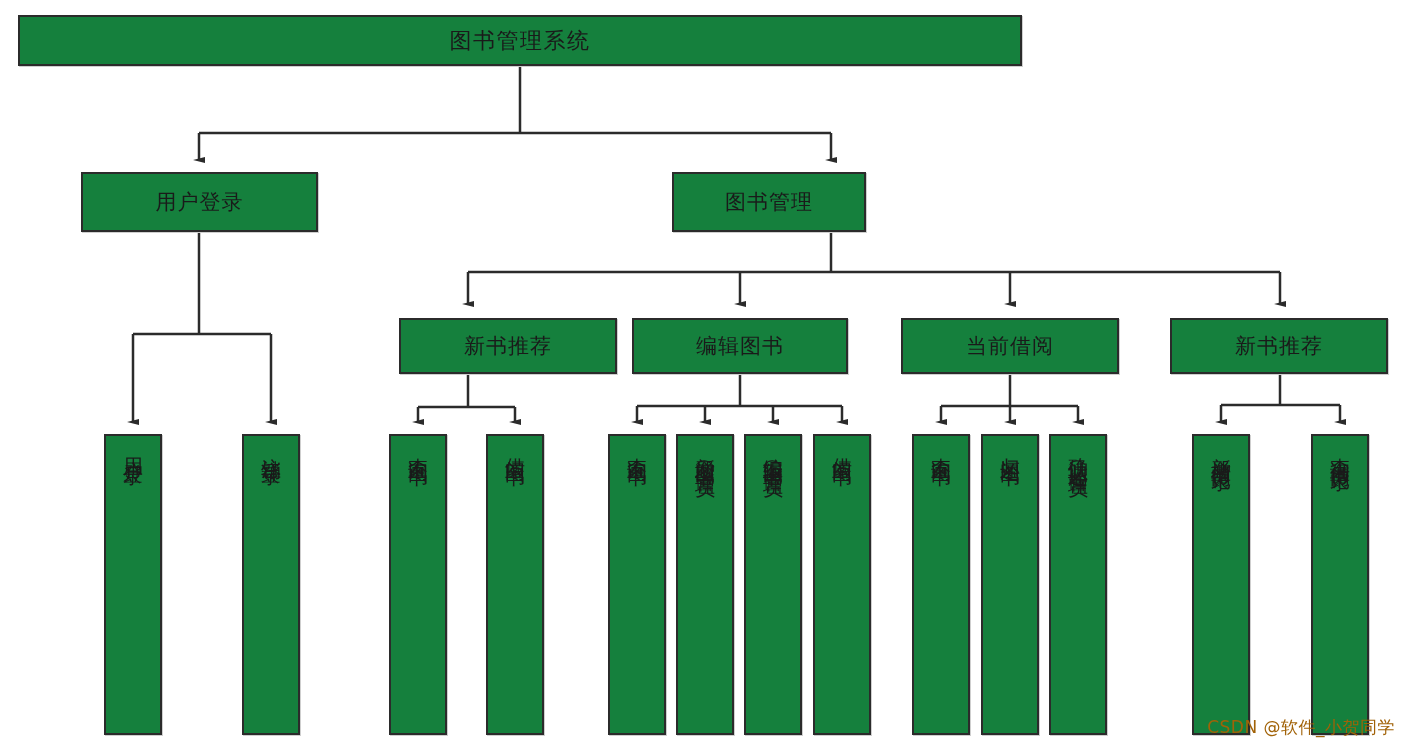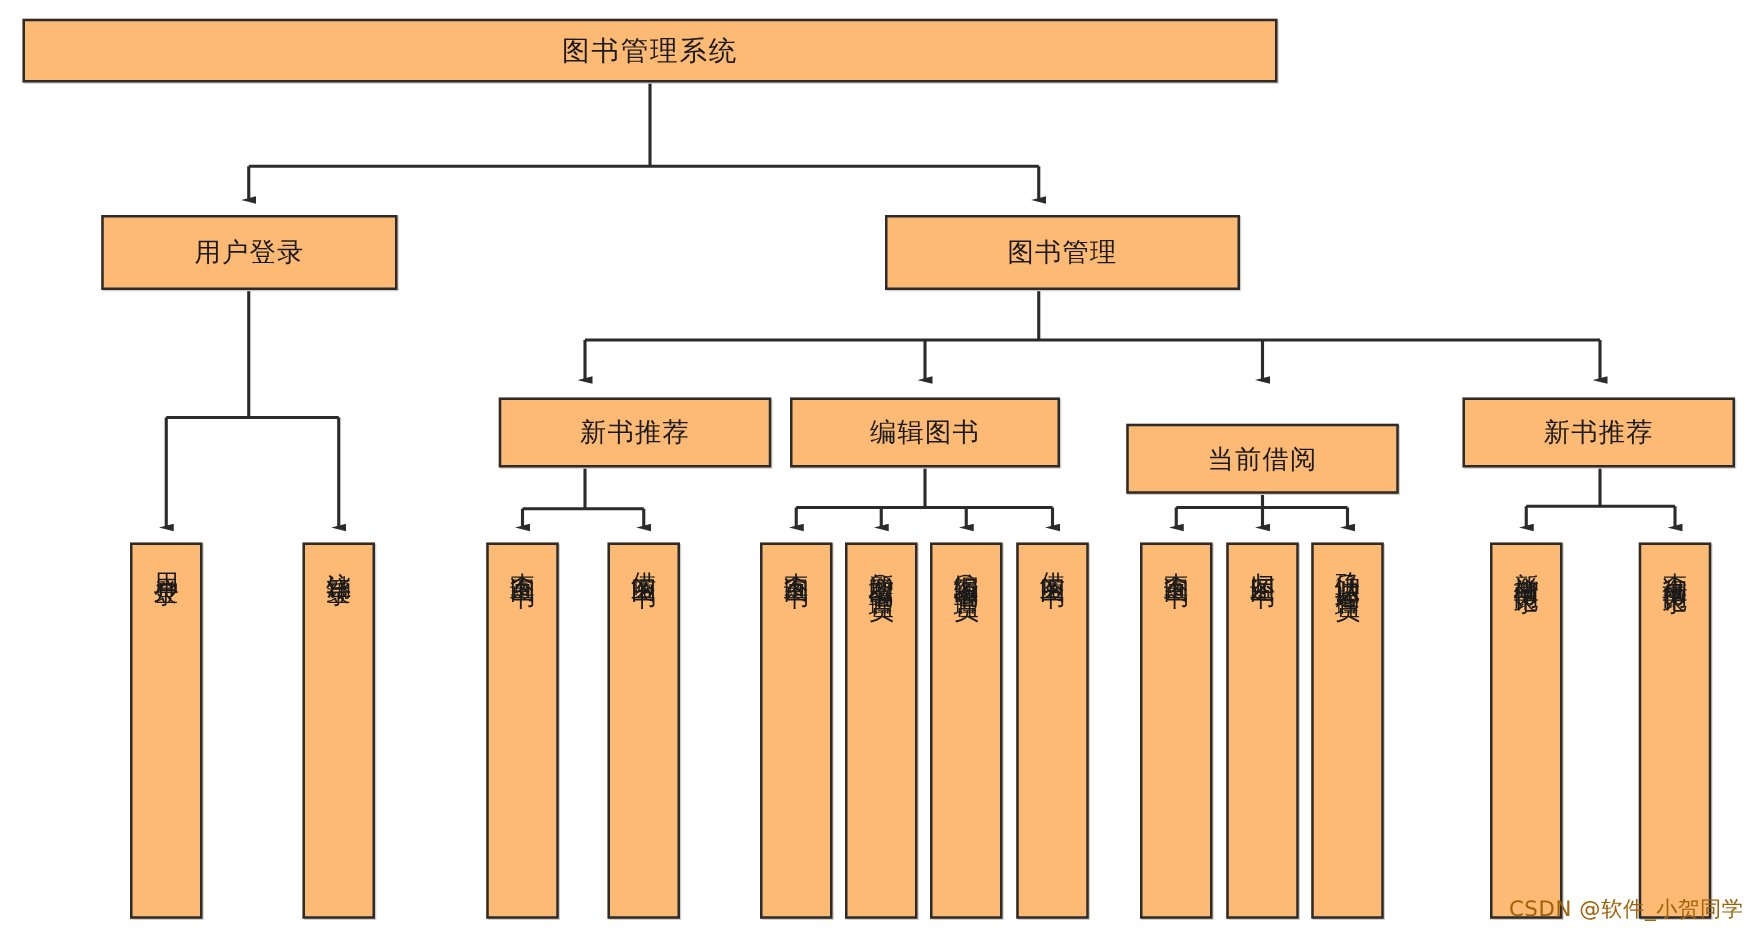--- a/index.html
+++ b/index.html
@@ -20,21 +20,21 @@
     position: absolute;
     left: 0;
     top: 0;
     width: 1405px;
     height: 747px;
     pointer-events: none;
   }
   .node {
     position: absolute;
     box-sizing: border-box;
-    background: #fdba74;
+    background: #15803d;
     border: 2px solid #2b2b2b;
     box-shadow: 1px 1px 0 0 #cfcfcf;
     display: flex;
     align-items: center;
     justify-content: center;
     color: #1a1a1a;
     text-align: right;
   }
   .node.horizontal {
     writing-mode: horizontal-tb;
@@ -117,25 +117,25 @@
       <path d="M1280,374 L1280,405"></path>
       <path d="M1221,405 L1340,405"></path>
       <path d="M1221,405 L1221,422" marker-end="url(#arrow)"></path>
       <path d="M1340,405 L1340,422" marker-end="url(#arrow)"></path>
     </g>
   </svg>
 
   <div class="node horizontal root" style="left:18px; top:15px; width:1004px; height:51px;">图书管理系统</div>
 
   <div class="node horizontal" style="left:81px; top:172px; width:237px; height:60px;">用户登录</div>
-  <div class="node horizontal" style="left:708px; top:172px; width:284px; height:60px;">图书管理</div>
+  <div class="node horizontal" style="left:672px; top:172px; width:194px; height:60px;">图书管理</div>
 
   <div class="node horizontal" style="left:360px; top:318px; width:218px; height:56px;margin-left:39px;">新书推荐</div>
   <div class="node horizontal" style="left:632px; top:318px; width:216px; height:56px;">编辑图书</div>
-  <div class="node horizontal" style="left:901px; top:318px; width:218px; height:56px;margin-top:21px;">当前借阅</div>
+  <div class="node horizontal" style="left:901px; top:318px; width:218px; height:56px;">当前借阅</div>
   <div class="node horizontal" style="left:1170px; top:318px; width:218px; height:56px;">新书推荐</div>
 
   <div class="node vertical" style="left:104px; top:434px; width:58px; height:301px;">用户登录</div>
   <div class="node vertical" style="left:242px; top:434px; width:58px; height:301px;">注销登录</div>
 
   <div class="node vertical" style="left:389px; top:434px; width:58px; height:301px;">查询图书</div>
   <div class="node vertical" style="left:486px; top:434px; width:58px; height:301px;">借阅图书</div>
 
   <div class="node vertical" style="left:608px; top:434px; width:58px; height:301px;">查询图书</div>
   <div class="node vertical" style="left:676px; top:434px; width:58px; height:301px;">新增图书（管理员）</div>

